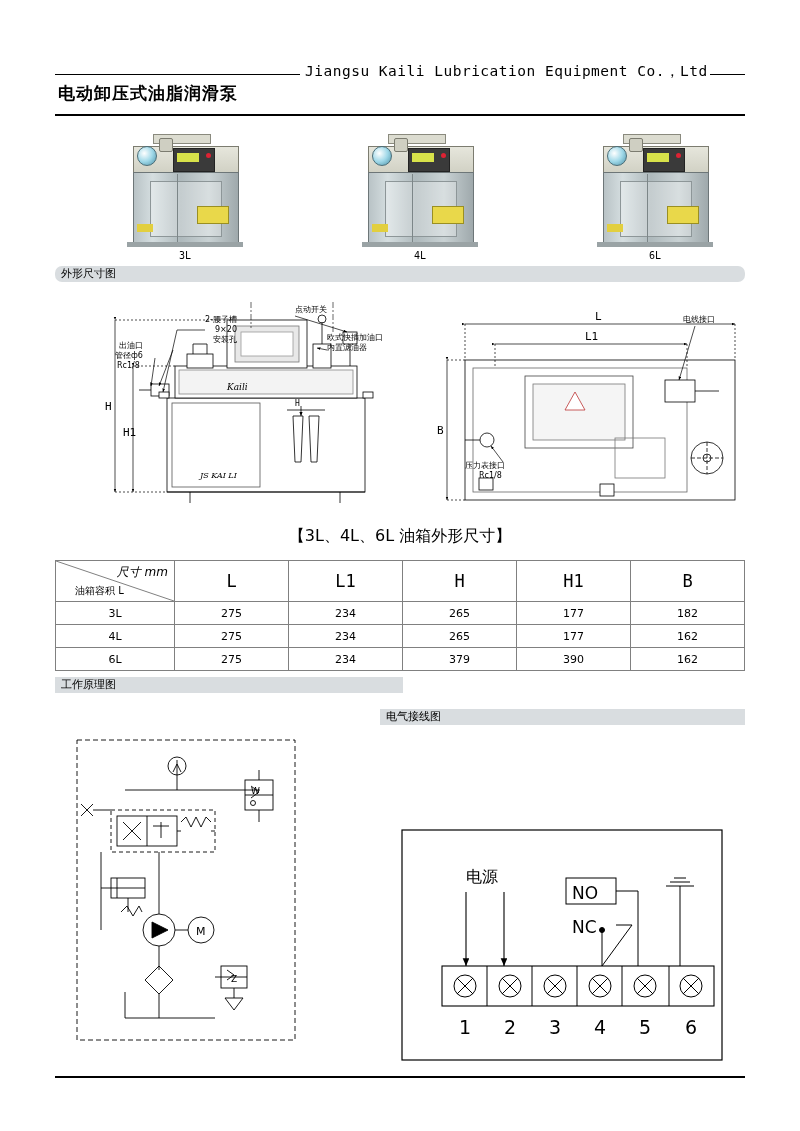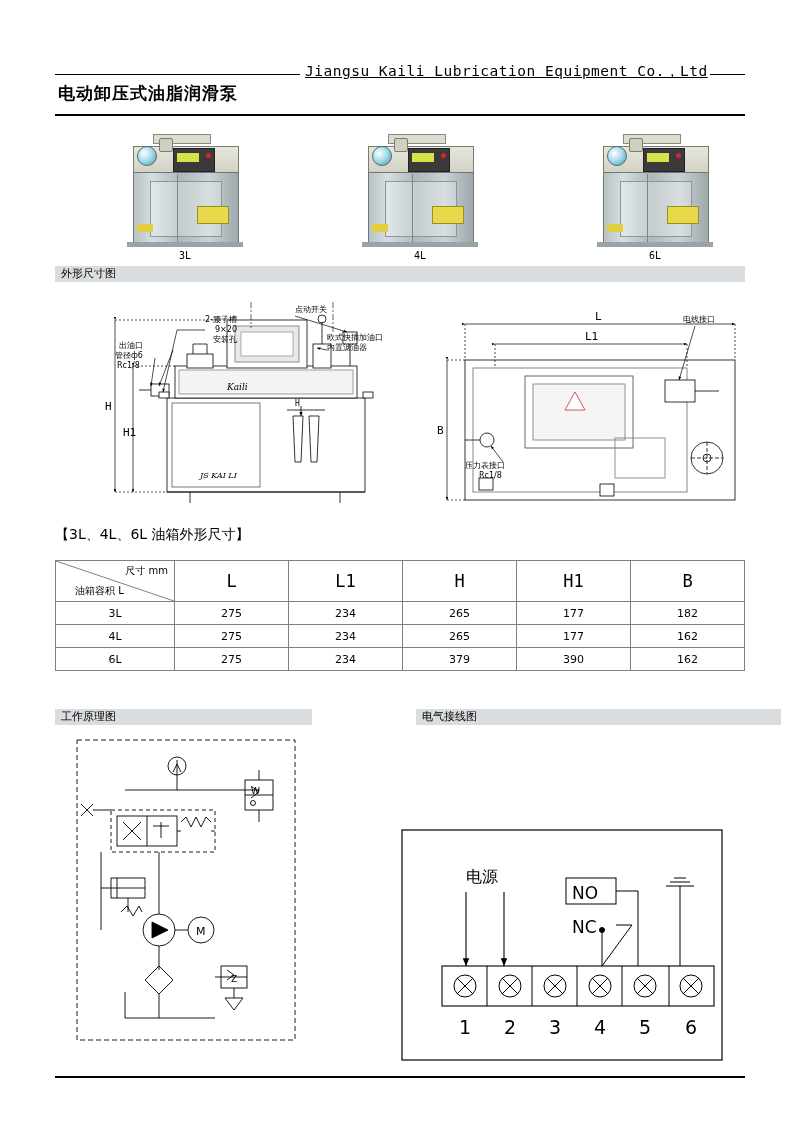--- a/index.html
+++ b/index.html
@@ -34,21 +34,20 @@
   .header-line.right { right: 0; width: 35px; }
   .company-name {
     position: absolute;
     left: 250px; top: 0;
     width: 400px;
     text-align: center;
     font-family: "DejaVu Sans Mono", monospace;
     font-size: 14.5px;
     letter-spacing: .5px;
     white-space: nowrap;
-    text-decoration: underline;
   }
   .page-title {
     position: absolute;
     left: 58px; top: 82px;
     font-family: "DejaVu Sans", sans-serif;
     font-size: 17px;
     font-weight: bold;
     letter-spacing: 1px;
   }
   .title-underline {
@@ -149,33 +148,33 @@
     position: absolute;
     height: 16px;
     background: #d9dde0;
     font-size: 11px;
     font-family: "DejaVu Sans", sans-serif;
     line-height: 16px;
     padding-left: 6px;
     box-sizing: border-box;
     color: #000;
   }
-  #bar-outline { left: 55px; top: 266px; width: 690px; }
-  #bar-principle { left: 55px; top: 709px; width: 257px; }
-  #bar-wiring { left: 380px; top: 709px; width: 365px; margin-left: 36px; }
+  #bar-outline { left: 55px; top: 266px; width: 690px; border-radius: 7px; }
+  #bar-principle { left: 55px; top: 677px; width: 348px; }
+  #bar-wiring { left: 380px; top: 709px; width: 365px; }
 
   
   .outline-area {
     position: absolute;
     left: 55px; top: 288px; width: 690px; height: 256px;
   }
   .ol-caption {
     position: absolute;
-    left: 55px; top: 526px; width: 690px; 
-    font-size: 14px;
+    left: 55px; top: 526px; width: 690px; text-align: center;
+    font-size: 16px;
     font-family: "DejaVu Sans", sans-serif;
   }
   svg { display: block; }
 
   
   .dim-table {
     position: absolute;
     left: 55px; top: 560px;
     width: 690px;
     border-collapse: collapse;
@@ -197,21 +196,21 @@
   .dim-table th.corner {
     position: relative;
     width: 118px;
     font-weight: normal;
     font-size: 10px;
   }
   .corner .diag {
     position: absolute; left: 0; top: 0; width: 100%; height: 100%;
   }
   .corner .lbl-top {
-    position: absolute; right: 6px; top: 3px; font-size: 10px;
+    position: absolute; right: 6px; top: 3px; font-size: 12px; font-style: italic;
   }
   .corner .lbl-bot {
     position: absolute; left: 19px; bottom: 3px; font-size: 10px;
   }
   .dim-table tbody td { font-size: 11px; }
 
   
   .principle-area {
     position: absolute; left: 55px; top: 730px; width: 312px; height: 330px;
   }

